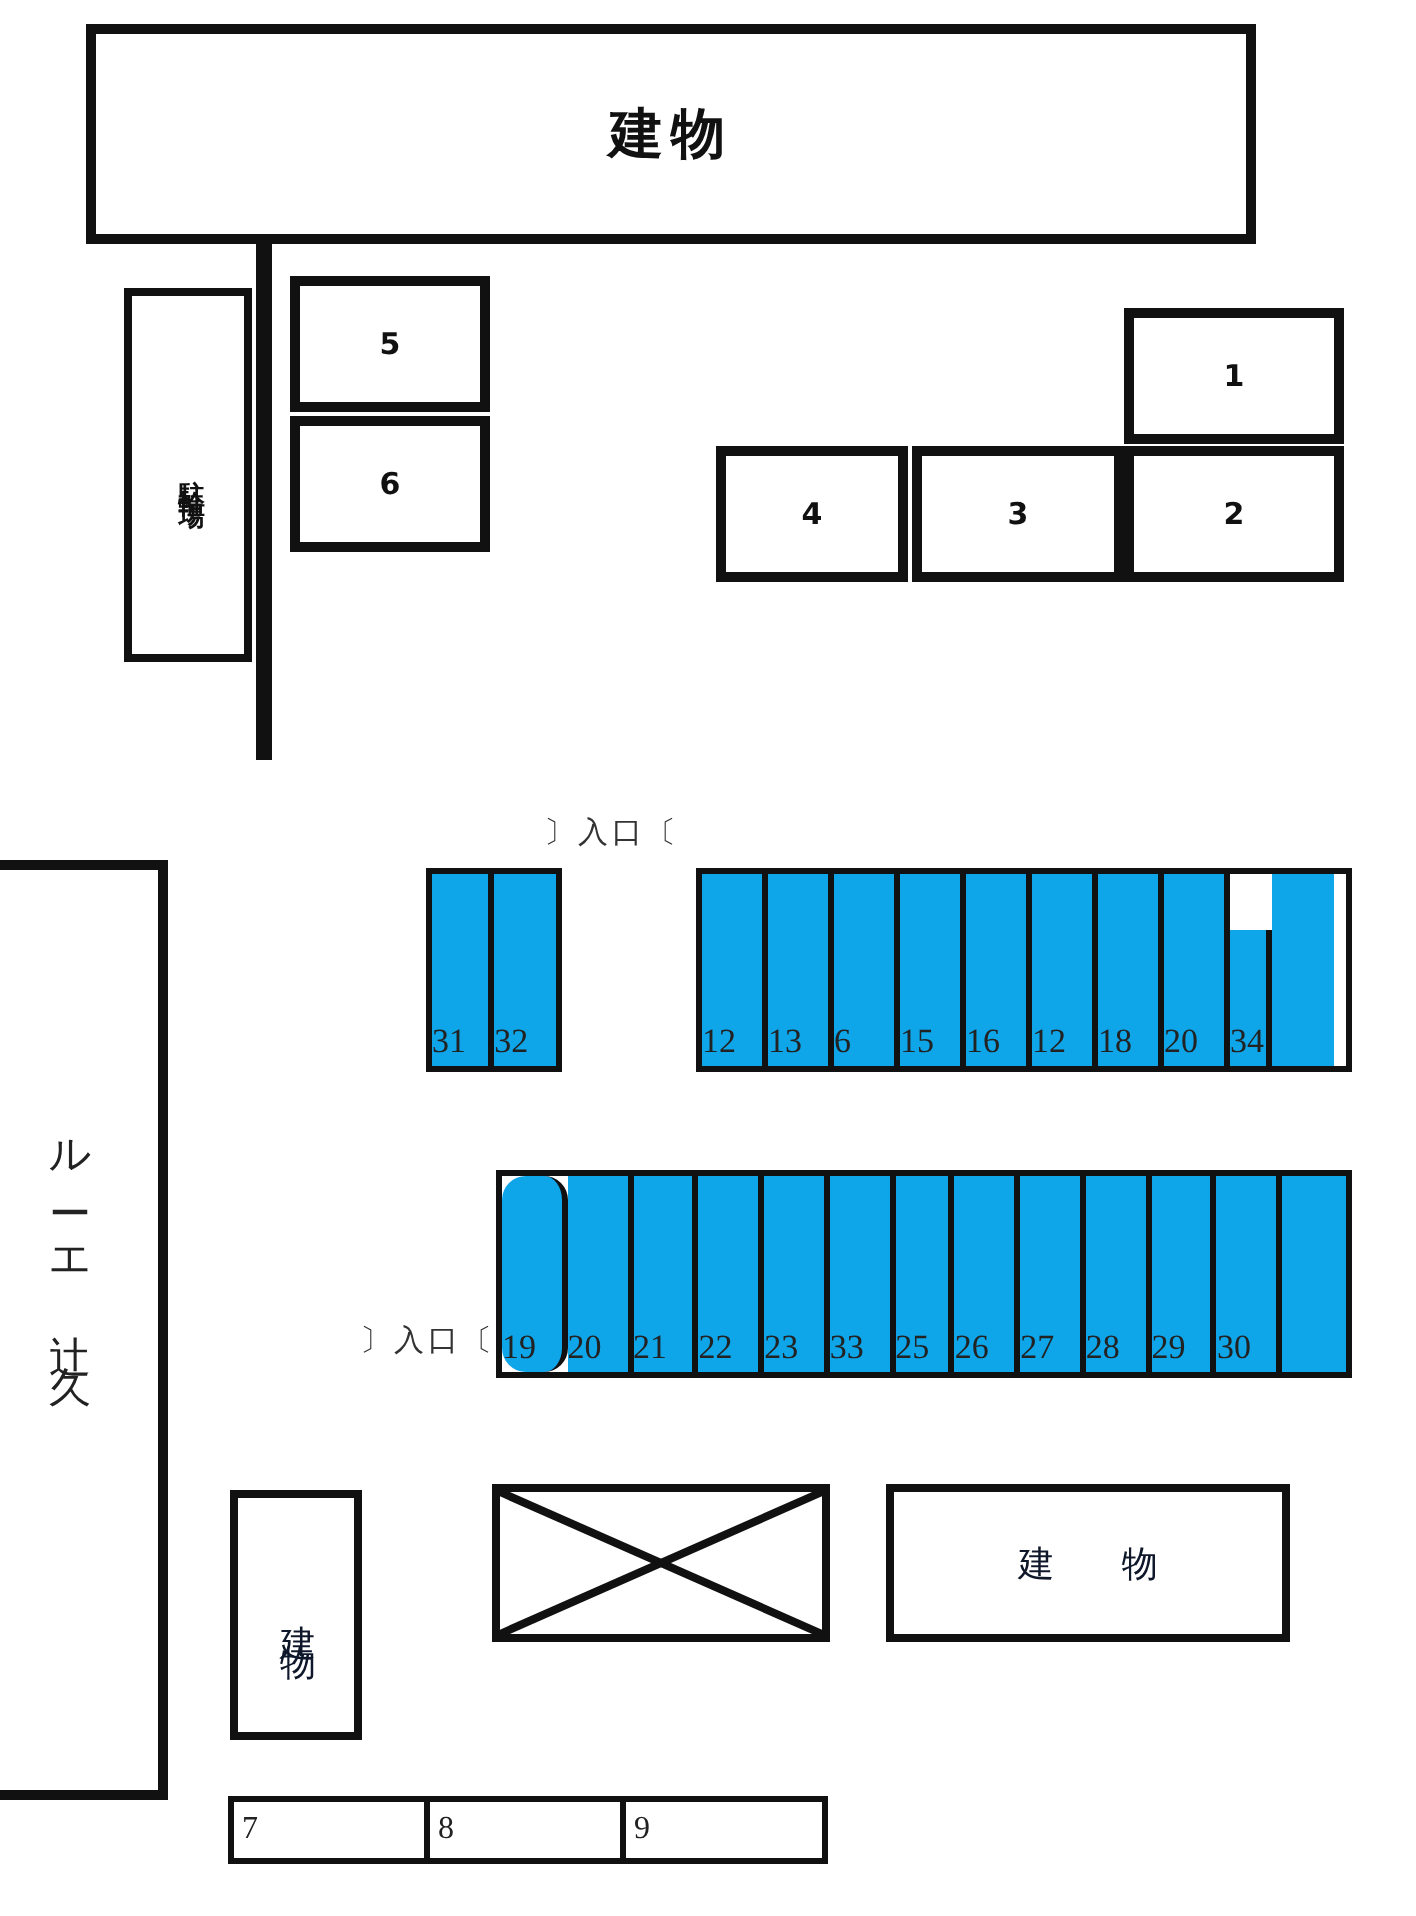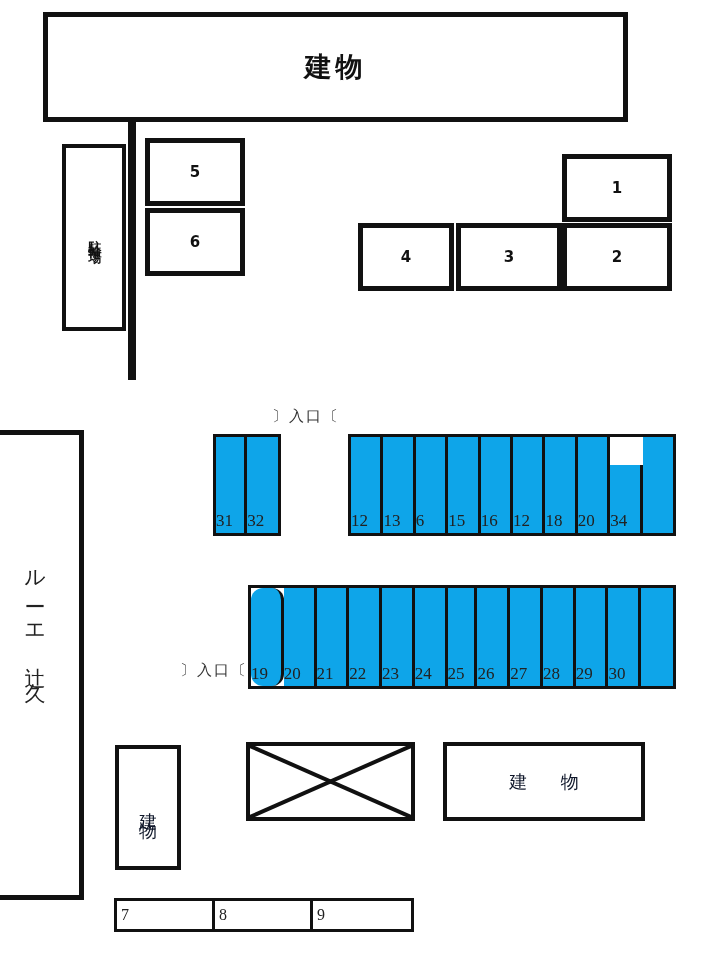--- a/index.html
+++ b/index.html
@@ -246,21 +246,21 @@
     </div>
     <div class="bay" style="width:33px;">
       <span class="num">12</span>
     </div>
     <div class="bay" style="width:33px;">
       <span class="num">18</span>
     </div>
     <div class="bay" style="width:33px;">
       <span class="num">20</span>
     </div>
-    <div class="bay" style="width:33px;margin-top:28px;">
+    <div class="bay" style="width:21px;margin-top:28px;">
       <span class="num">34</span>
     </div>
     <div class="bay" style="width:31px;">
       <span class="num"></span>
     </div>
   </div>
 
   <div class="abs stall-row" style="left:248px; top:585px; width:428px; height:104px;">
     <div class="bay" style="width:33px;border-radius:12px;">
       <span class="num">19</span>
@@ -271,21 +271,21 @@
     <div class="bay" style="width:33px;">
       <span class="num">21</span>
     </div>
     <div class="bay" style="width:33px;">
       <span class="num">22</span>
     </div>
     <div class="bay" style="width:33px;">
       <span class="num">23</span>
     </div>
     <div class="bay" style="width:33px;">
-      <span class="num">24</span>
+      <span class="num">33</span>
     </div>
     <div class="bay" style="width:30px;">
       <span class="num">25</span>
     </div>
     <div class="bay" style="width:33px;">
       <span class="num">26</span>
     </div>
     <div class="bay" style="width:33px;">
       <span class="num">27</span>
     </div>

